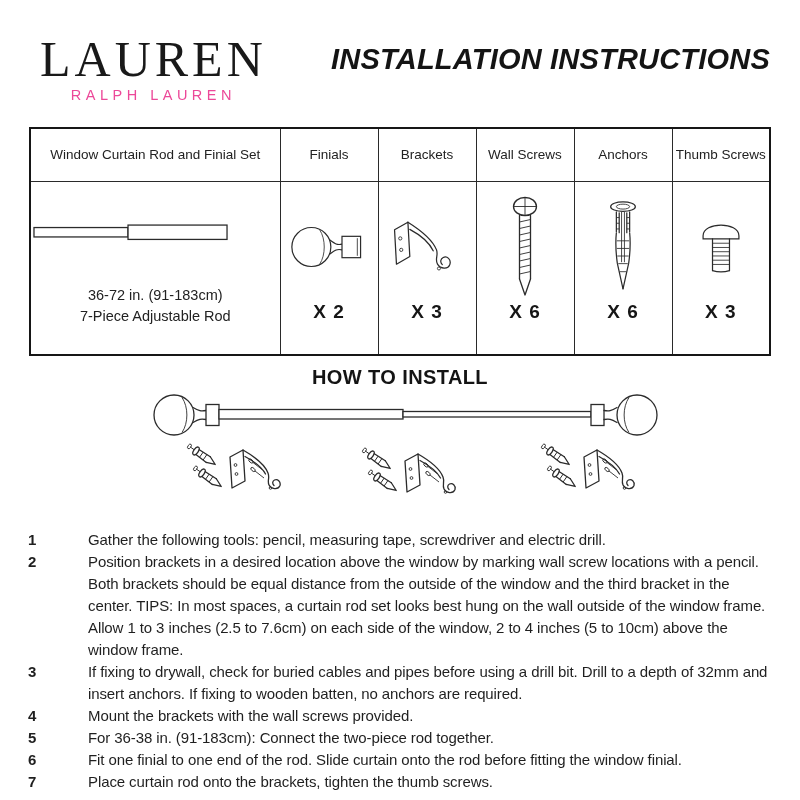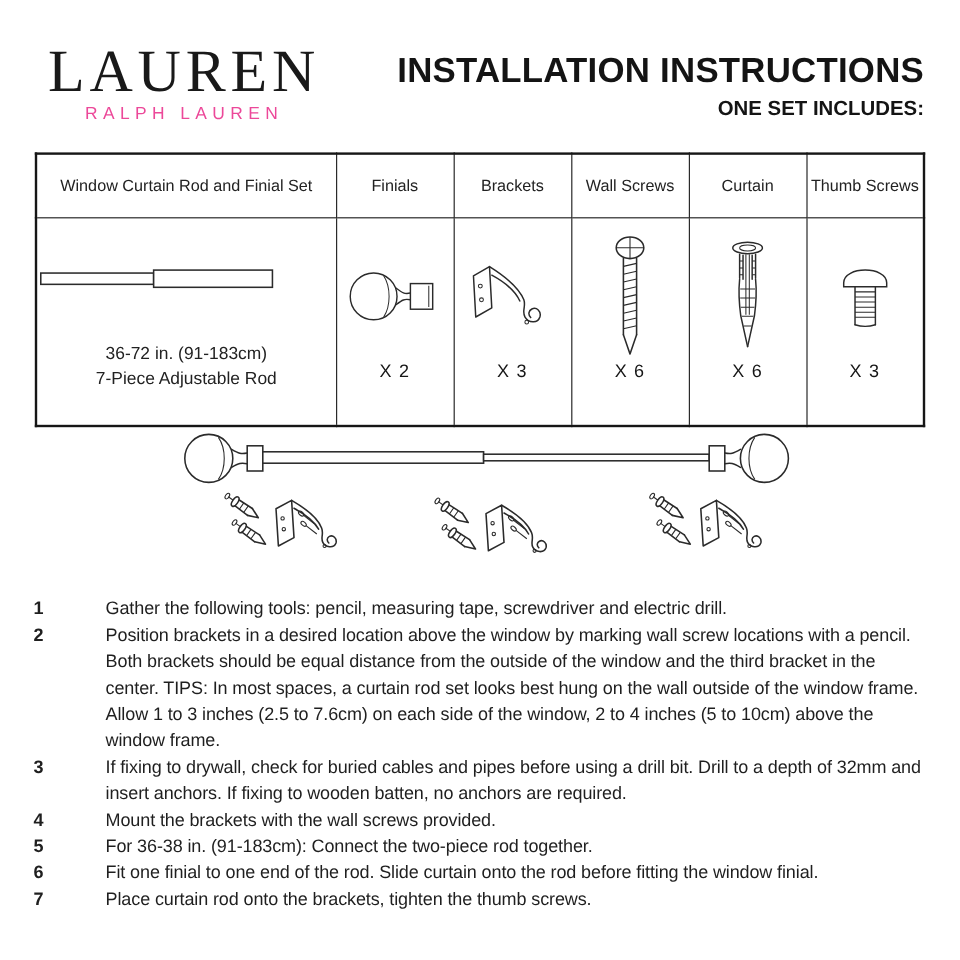--- a/index.html
+++ b/index.html
@@ -8,42 +8,42 @@
   .page{width:800px;height:596px;position:relative;}
 
   
   .top{display:flex;justify-content:space-between;align-items:flex-start;
        padding:36px 30px 0 40px;}
   .brand{text-align:center;}
   .brand-main{font-family:"Liberation Serif", serif;font-size:50px;line-height:0.95;
               letter-spacing:4px;font-weight:400;color:#191919;}
   .brand-sub{font-size:14.5px;letter-spacing:4.5px;margin-top:3px;color:#ec4899;
              font-weight:500;}
-  .titles{text-align:right;padding-top:8px;}
+  .titles{text-align:center;padding-top:8px;font-style:italic;}
   .main-title{font-size:29px;font-weight:bold;line-height:1.05;margin:0;
               letter-spacing:0.2px;color:#141414;}
   .subtitle{font-size:17px;font-weight:bold;margin-top:7px;color:#141414;}
 
   
   table.parts{border-collapse:collapse;margin:24px auto 0;width:740px;
               table-layout:fixed;border:2.5px solid #161616;}
   table.parts col.c-rod{width:250px;}
   table.parts col.c-part{width:98px;}
   table.parts th, table.parts td{border:1px solid #2a2a2a;}
   table.parts th{height:50px;font-weight:normal;font-size:13.5px;
                  text-align:center;vertical-align:middle;color:#222;}
   table.parts td{height:170px;vertical-align:top;}
   .rod-cell-inner{height:100%;display:flex;flex-direction:column;}
   .rod-art{margin-top:34px;}
   .rod-caption{margin-top:38px;text-align:center;font-size:14.5px;line-height:1.45;
                color:#222;}
   .part-cell-inner{height:100%;display:flex;flex-direction:column;align-items:center;}
   .icon-box{height:108px;margin-top:10px;display:flex;align-items:center;
             justify-content:center;}
-  .qty{font-weight:normal;font-size:15px;letter-spacing:1px;color:#161616;}
+  .qty{font-weight:bold;font-size:19px;letter-spacing:1px;color:#161616;}
 
   
   .howto-heading{text-align:center;font-size:20px;font-weight:bold;margin:10px 0 0;
                  letter-spacing:0.4px;color:#141414;}
   .diagram{width:680px;margin:2px auto 0;}
 
   
   .instructions{margin:2px 0 0 28px;width:740px;font-size:15px;line-height:22px;
                 letter-spacing:-0.1px;color:#1f1f1f;}
   .instr{display:flex;}
@@ -61,40 +61,39 @@
 
 <div class="page">
 
   <div class="top">
     <div class="brand">
       <div class="brand-main">LAUREN</div>
       <div class="brand-sub">RALPH LAUREN</div>
     </div>
     <div class="titles">
       <h1 class="main-title">INSTALLATION INSTRUCTIONS</h1>
-      <div class="subtitle">ONE SET INCLUDES:</div>
     </div>
   </div>
 
   <table class="parts">
     <colgroup>
       <col class="c-rod">
         <col class="c-part">
         <col class="c-part">
       <col class="c-part">
         <col class="c-part">
         <col class="c-part">
     </colgroup>
     <thead>
       <tr>
         <th>Window Curtain Rod and Finial Set</th>
         <th>Finials</th>
         <th>Brackets</th>
         <th>Wall Screws</th>
-        <th>Curtain</th>
+        <th>Anchors</th>
         <th>Thumb Screws</th>
       </tr>
     </thead>
     <tbody>
       <tr>
 
         <td>
           <div class="rod-cell-inner">
             <svg class="rod-art" width="198" height="30" viewBox="0 0 200 30">
               <rect class="fw" x="2" y="10.5" width="95" height="9.5"></rect>
@@ -192,20 +191,21 @@
                 <path class="ln" d="M17,60 Q26,63 35,60"></path>
               </svg>
             </div>
             <div class="qty">X 3</div>
           </div>
         </td>
       </tr>
     </tbody>
   </table>
 
+  <div class="howto-heading">HOW TO INSTALL</div>
 
   <div class="diagram">
     <svg width="680" height="132" viewBox="0 0 680 132">
       <defs>
 
         <g id="anc2">
           <path class="thin" d="M0,-2 V-7"></path>
           <ellipse class="thin" cx="0" cy="-8" rx="2.6" ry="1.5"></ellipse>
           <ellipse class="fw" cx="0" cy="0" rx="4.5" ry="2.2"></ellipse>
           <path class="ln" d="M-3,2 L-3.5,15 M3,2 L3.5,15"></path>

